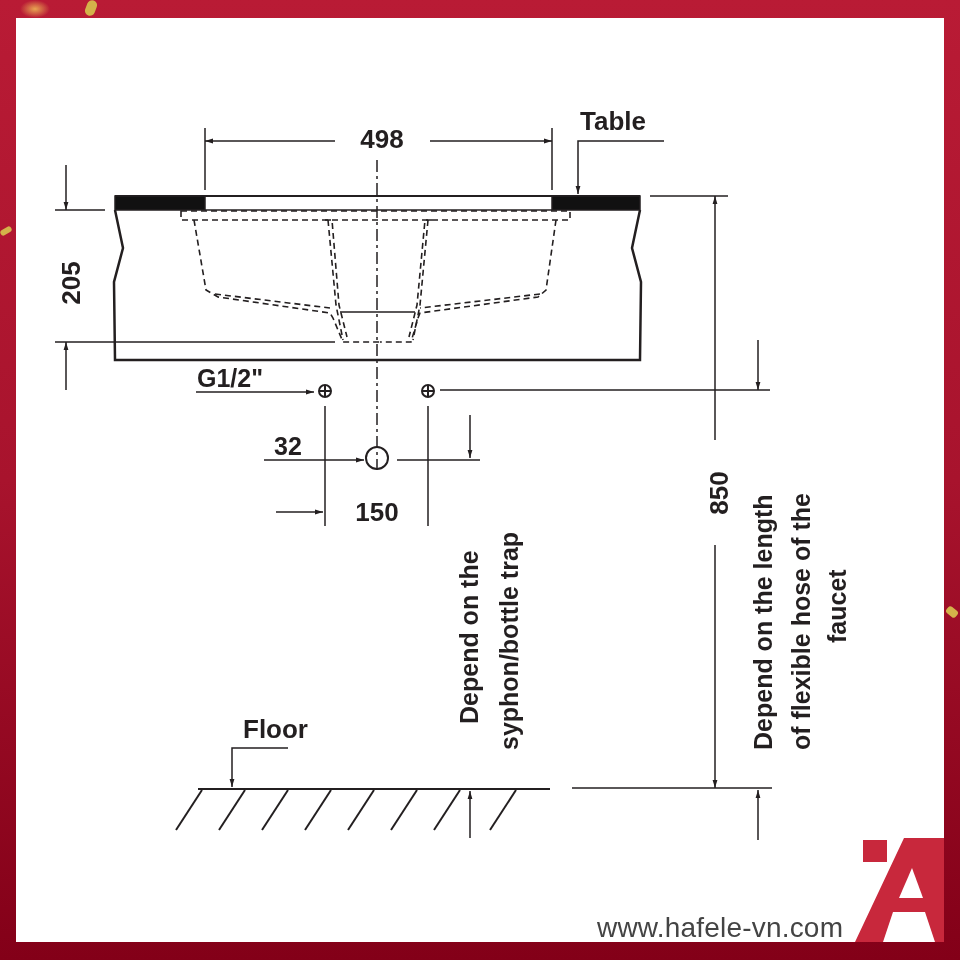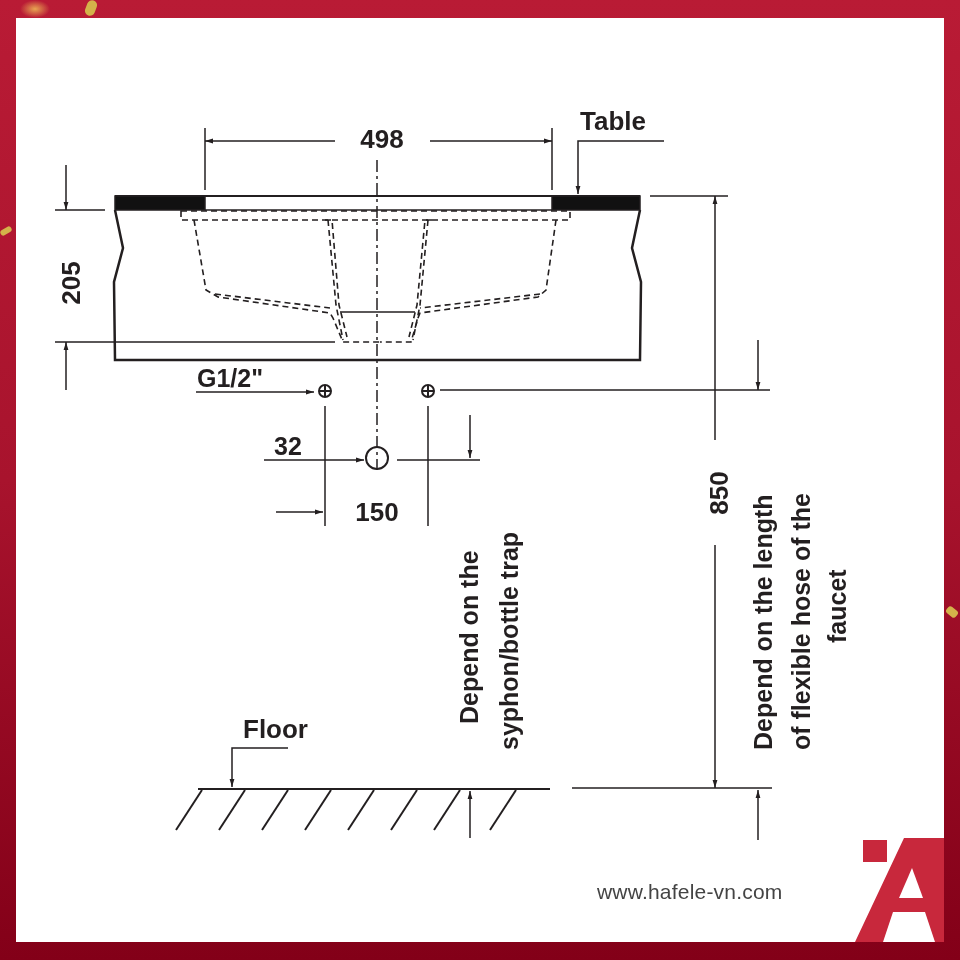--- a/index.html
+++ b/index.html
@@ -3,21 +3,21 @@
 <meta charset="utf-8">
 <style>
   html,body{margin:0;padding:0;}
   body{width:960px;height:960px;overflow:hidden;position:relative;
     background:linear-gradient(180deg,#b91b35 0%,#a8132d 50%,#830018 100%);
     font-family:"Liberation Sans",sans-serif;}
   .panel{position:absolute;left:16px;top:18px;width:928px;height:924px;background:#fff;}
   .confetti{position:absolute;}
   svg.drawing{position:absolute;left:0;top:0;width:960px;height:960px;}
   .lbl{font-family:"Liberation Sans",sans-serif;font-weight:bold;fill:#231f20;}
-  .url{position:absolute;left:597px;top:880px;font-size:21px;color:#444;font-family:"Liberation Sans",sans-serif;letter-spacing:0.2px;}
+  .url{position:absolute;left:597px;top:912px;font-size:28px;color:#444;font-family:"Liberation Sans",sans-serif;letter-spacing:0.2px;}
 </style>
 </head>
 <body>
 
 <div class="panel"></div>
 
 <div class="confetti" style="left:20px;top:0;width:30px;height:18px;background:radial-gradient(ellipse at center,#e8a552 0%,rgba(232,165,82,0) 70%);"></div>
 <div class="confetti" style="left:86px;top:0;width:10px;height:16px;background:#d4b24a;border-radius:6px;transform:rotate(20deg);"></div>
 <div class="confetti" style="left:0;top:228px;width:12px;height:6px;background:#d4b24a;border-radius:3px;transform:rotate(-30deg);"></div>
 <div class="confetti" style="left:946px;top:608px;width:12px;height:8px;background:#d4b24a;border-radius:3px;transform:rotate(40deg);"></div>

